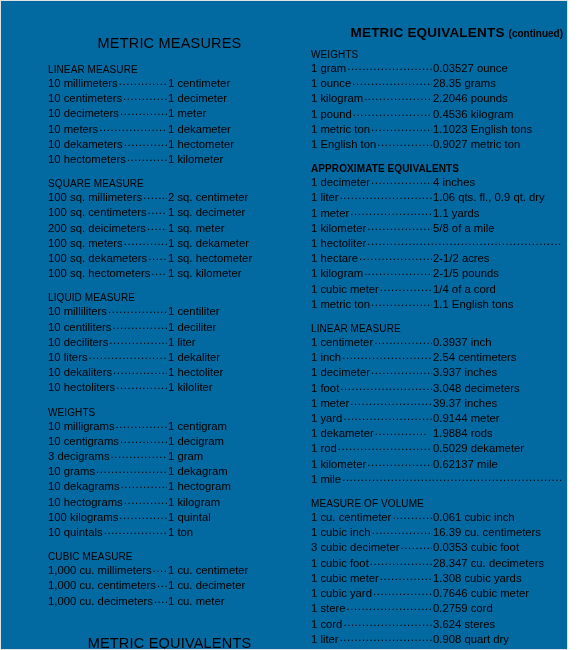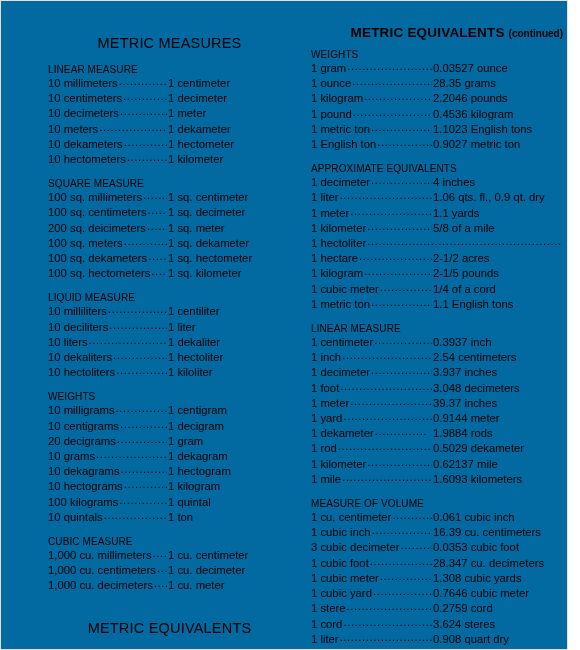--- a/index.html
+++ b/index.html
@@ -59,21 +59,21 @@
     letter-spacing: 0;
   }
 
   
   .sec-head {
     font-size: 10px;
     letter-spacing: 0.1px;
     margin: 0 0 1px 0;
     white-space: nowrap;
   }
-  .sec-head.bold { font-weight: normal; }
+  .sec-head.bold { font-weight: bold; }
   .section { margin-bottom: 11px; }
 
   
   .row {
     display: flex;
     align-items: baseline;
     font-size: 11.3px;
     line-height: 15.2px;
     white-space: nowrap;
   }
@@ -142,21 +142,21 @@
             <span class="from">10 hectometers</span>
             <span class="leader"></span>
             <span class="to">1 kilometer</span>
           </div>
         </div>
         <div class="section">
           <div class="sec-head">SQUARE MEASURE</div>
           <div class="row">
             <span class="from">100 sq. millimeters</span>
             <span class="leader"></span>
-            <span class="to">1 sq. centimeter</span>
+            <span class="to">2 sq. centimeter</span>
           </div>
           <div class="row">
             <span class="from">100 sq. centimeters</span>
             <span class="leader"></span>
             <span class="to">1 sq. decimeter</span>
           </div>
           <div class="row">
             <span class="from">200 sq. deicimeters</span>
             <span class="leader"></span>
             <span class="to">1 sq. meter</span>
@@ -178,20 +178,25 @@
           </div>
         </div>
         <div class="section">
           <div class="sec-head">LIQUID MEASURE</div>
           <div class="row">
             <span class="from">10 milliliters</span>
             <span class="leader"></span>
             <span class="to">1 centiliter</span>
           </div>
           <div class="row">
+            <span class="from">10 centiliters</span>
+            <span class="leader"></span>
+            <span class="to">1 deciliter</span>
+          </div>
+          <div class="row">
             <span class="from">10 deciliters</span>
             <span class="leader"></span>
             <span class="to">1 liter</span>
           </div>
           <div class="row">
             <span class="from">10 liters</span>
             <span class="leader"></span>
             <span class="to">1 dekaliter</span>
           </div>
           <div class="row">
@@ -211,21 +216,21 @@
             <span class="from">10 milligrams</span>
             <span class="leader"></span>
             <span class="to">1 centigram</span>
           </div>
           <div class="row">
             <span class="from">10 centigrams</span>
             <span class="leader"></span>
             <span class="to">1 decigram</span>
           </div>
           <div class="row">
-            <span class="from">20 decigrams</span>
+            <span class="from">3 decigrams</span>
             <span class="leader"></span>
             <span class="to">1 gram</span>
           </div>
           <div class="row">
             <span class="from">10 grams</span>
             <span class="leader"></span>
             <span class="to">1 dekagram</span>
           </div>
           <div class="row">
             <span class="from">10 dekagrams</span>
@@ -400,21 +405,20 @@
             <span class="to">0.5029 dekameter</span>
           </div>
           <div class="row">
             <span class="from">1 kilometer</span>
             <span class="leader"></span>
             <span class="to">0.62137 mile</span>
           </div>
           <div class="row">
             <span class="from">1 mile</span>
             <span class="leader"></span>
-            <span class="to">1.6093 kilometers</span>
           </div>
         </div>
         <div class="section">
           <div class="sec-head">MEASURE OF VOLUME</div>
           <div class="row">
             <span class="from">1 cu. centimeter</span>
             <span class="leader"></span>
             <span class="to">0.061 cubic inch</span>
           </div>
           <div class="row">

